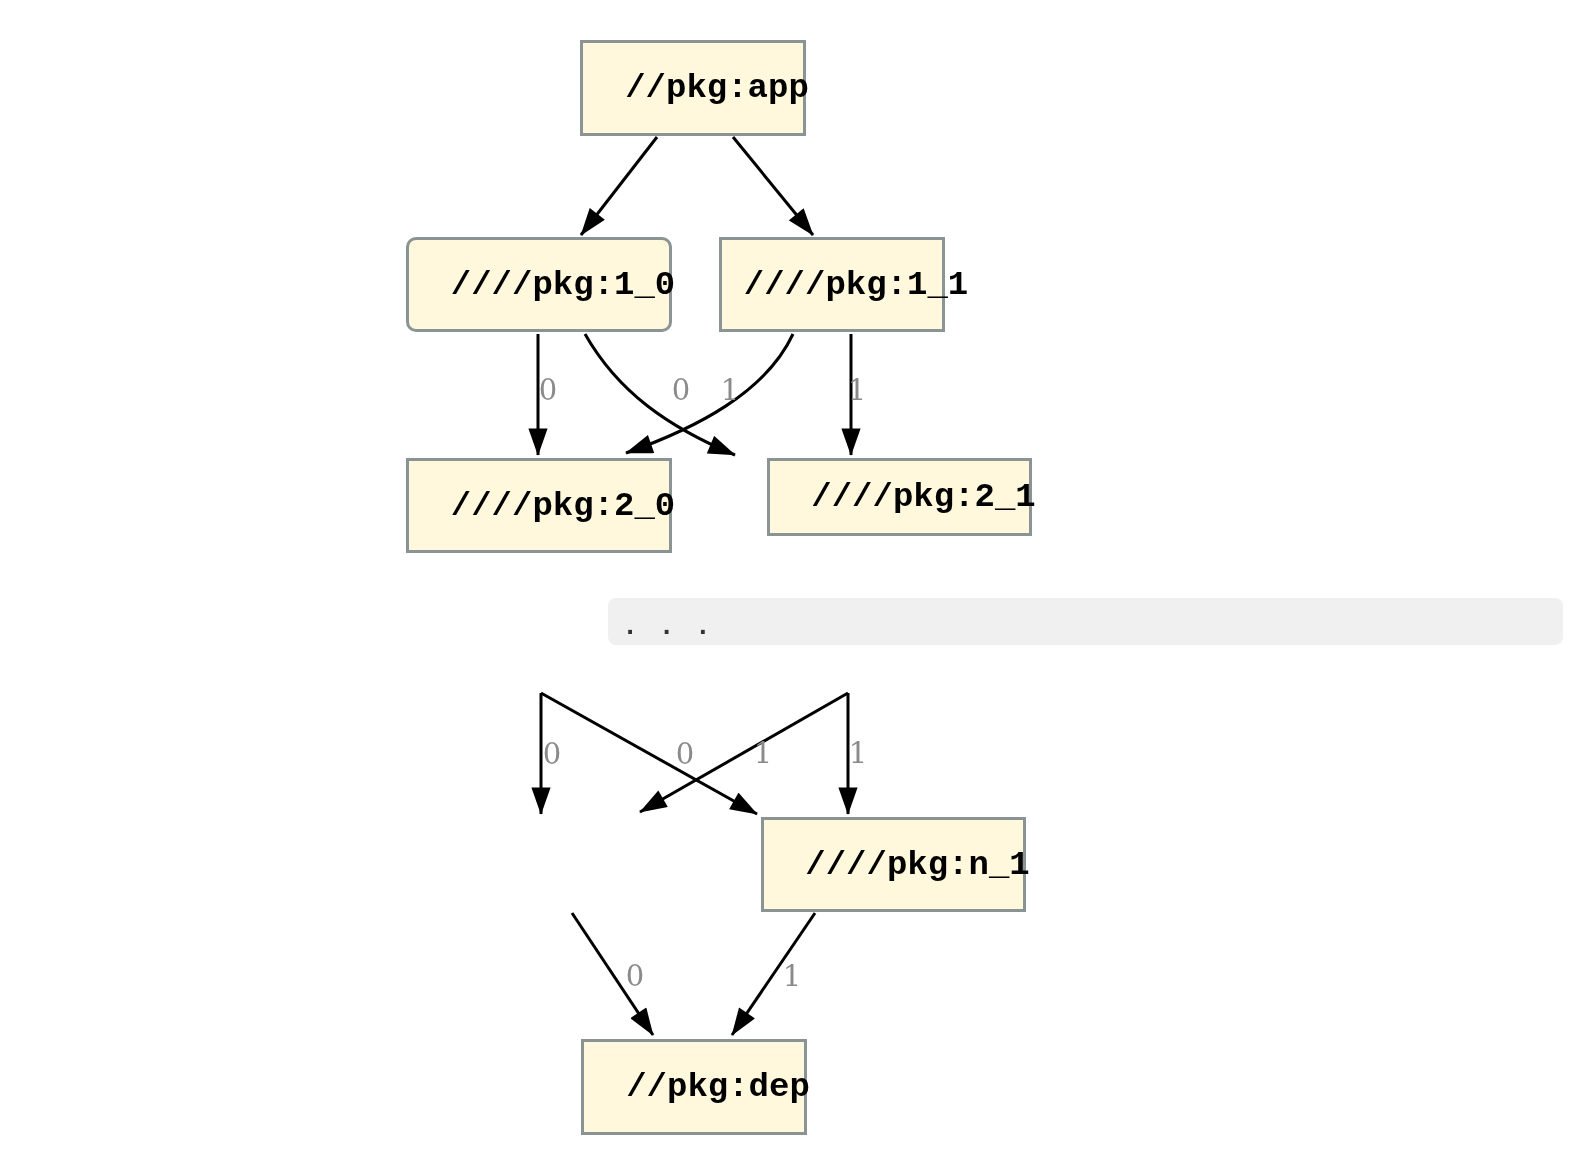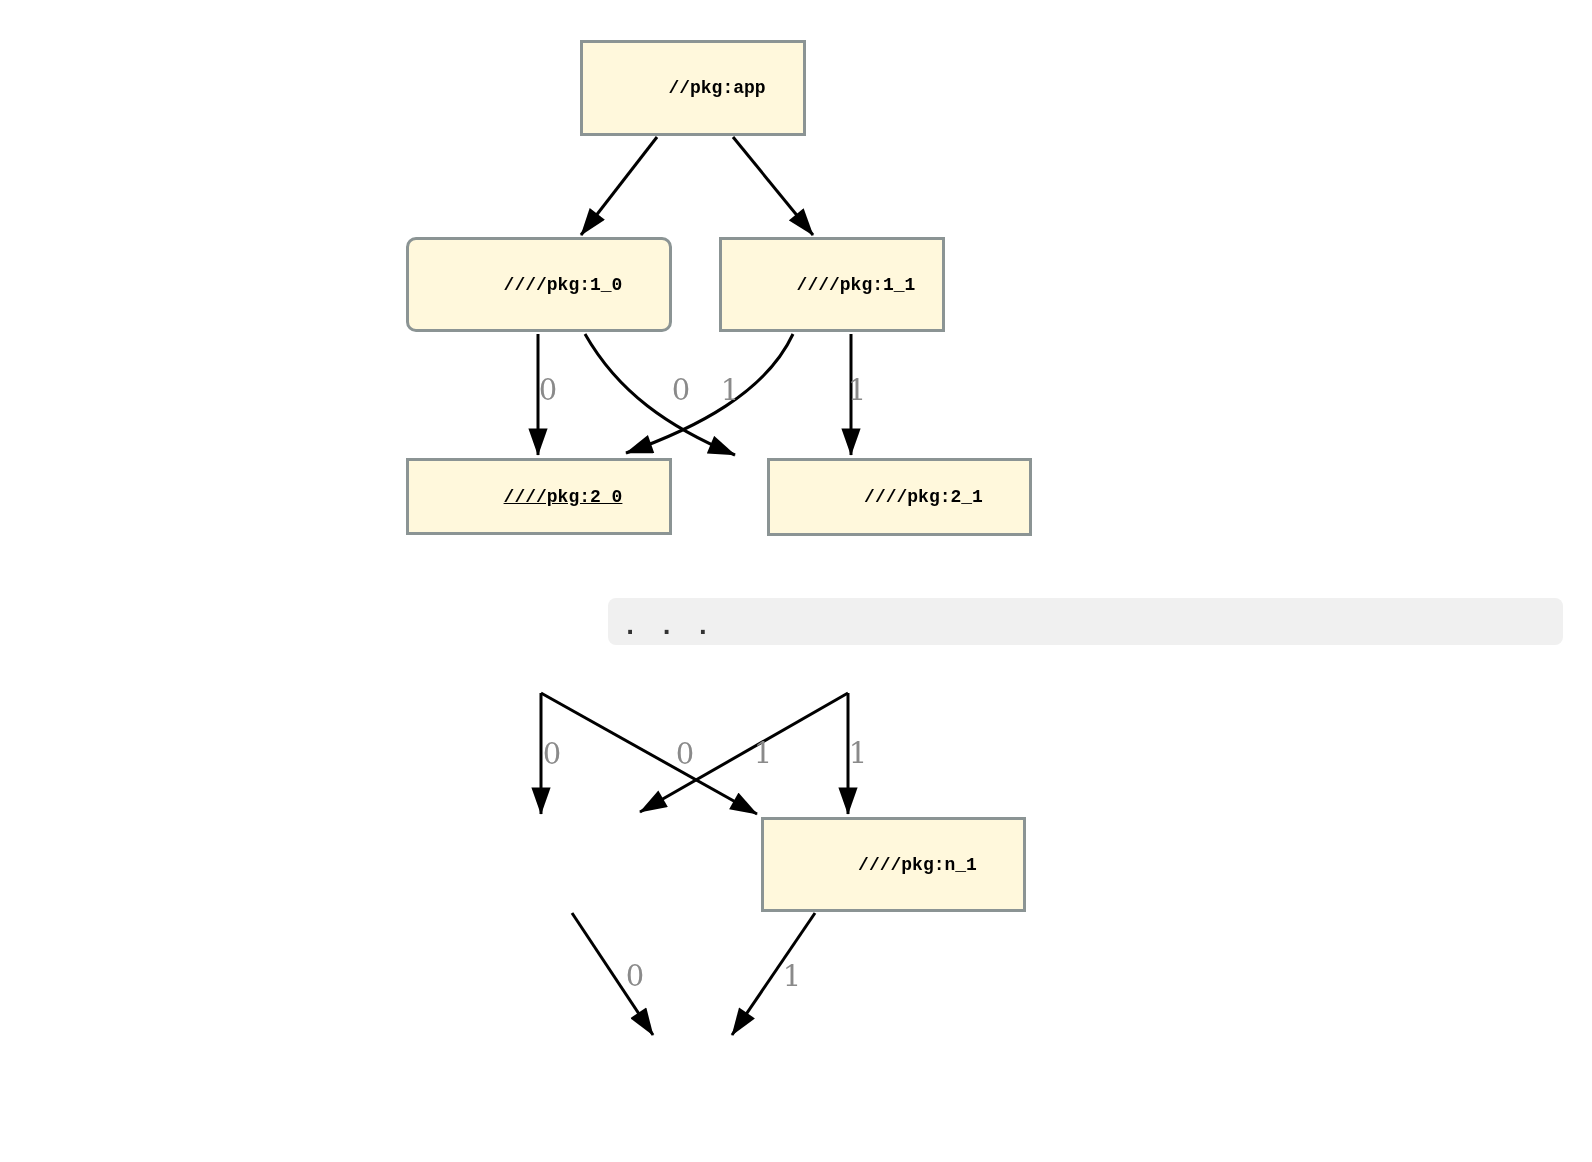--- a/index.html
+++ b/index.html
@@ -30,29 +30,29 @@
   .node {
     position: absolute;
     box-sizing: border-box;
     background: #FFF8DC;
     border: 3px solid #8B9494;
     display: flex;
     align-items: center;
     justify-content: center;
     font-family: "Liberation Mono", "DejaVu Sans Mono", monospace;
     font-weight: bold;
-    font-size: 18px;
+    font-size: 34px;
     color: #000000;
     white-space: nowrap;
     padding-left: 48px;
   }
   .node-app  { left: 580px; top: 40px;   width: 226px; height: 96px; }
   .node-1-0  { left: 406px; top: 237px;  width: 266px; height: 95px; border-radius: 10px; }
   .node-1-1  { left: 719px; top: 237px;  width: 226px; height: 95px; }
-  .node-2-0  { left: 406px; top: 458px;  width: 266px; height: 77px; text-decoration: underline; }
+  .node-2-0  { left: 406px; top: 458px;  width: 266px; height: 95px; }
   .node-2-1  { left: 719px; top: 458px;  width: 265px; height: 78px; margin-left: 48px; }
   .node-n-0  { left: 406px; top: 817px;  width: 266px; height: 95px; }
   .node-n-1  { left: 761px; top: 817px;  width: 265px; height: 95px; }
   .node-dep  { left: 581px; top: 1039px; width: 226px; height: 96px; }
 
   .ellipsis-band {
     position: absolute;
     left: 608px;
     top: 598px;
     width: 955px;
@@ -113,20 +113,21 @@
     <path class="edge" d="M572,913 L653,1035" marker-end="url(#arrow)"></path>
     <path class="edge" d="M815,913 L732,1035" marker-end="url(#arrow)"></path>
   </svg>
 
   <div class="node node-app">//pkg:app</div>
   <div class="node node-1-0">////pkg:1_0</div>
   <div class="node node-1-1">////pkg:1_1</div>
   <div class="node node-2-0">////pkg:2_0</div>
   <div class="node node-2-1">////pkg:2_1</div>
   <div class="node node-n-1">////pkg:n_1</div>
+  <div class="node node-dep">//pkg:dep</div>
 
   <div class="ellipsis-band">
     <span>. . .</span>
   </div>
 
   <span class="elabel el-b1">0</span>
   <span class="elabel el-b2">0</span>
   <span class="elabel el-b3">1</span>
   <span class="elabel el-b4">1</span>
   <span class="elabel el-c1">0</span>

